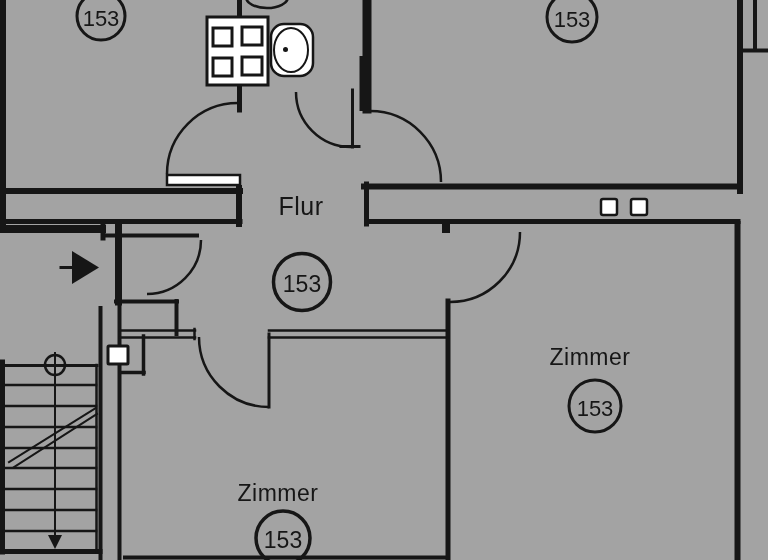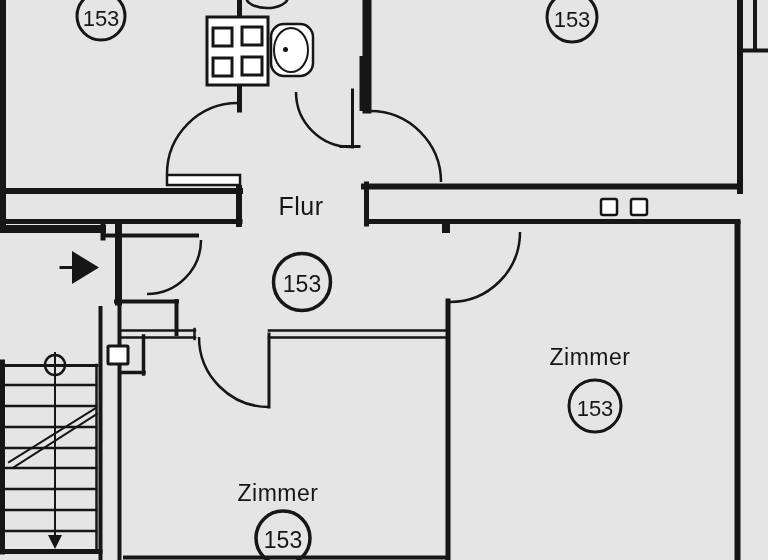--- a/index.html
+++ b/index.html
@@ -1,16 +1,16 @@
 <!DOCTYPE html>
 <html><head>
 <meta charset="utf-8">
 <style>
   html,body{margin:0;padding:0;background:#fff;}
-  .page{width:768px;height:560px;overflow:hidden;background:#e5e5e5;position:relative;}
+  .page{width:768px;height:560px;overflow:hidden;background:#a3a3a3;position:relative;}
   svg{display:block;}
   text{font-family:"Liberation Sans", sans-serif; fill:#161616;}
   .room-label{font-size:23px; letter-spacing:0.5px;}
   .hall-label{font-size:25px; letter-spacing:0.5px;}
   .num-label{font-size:22px;}
   .num-label-big{font-size:23px;}
 </style>
 </head>
 <body>
 

